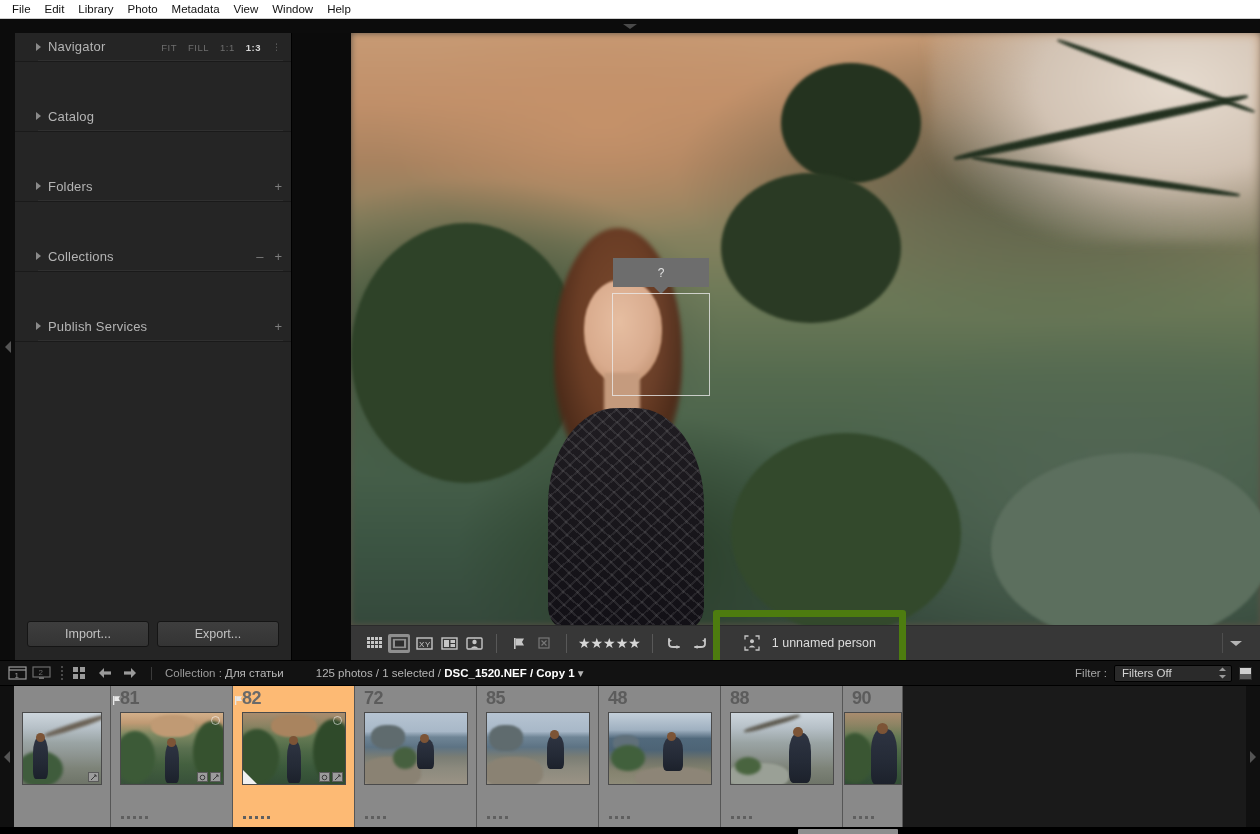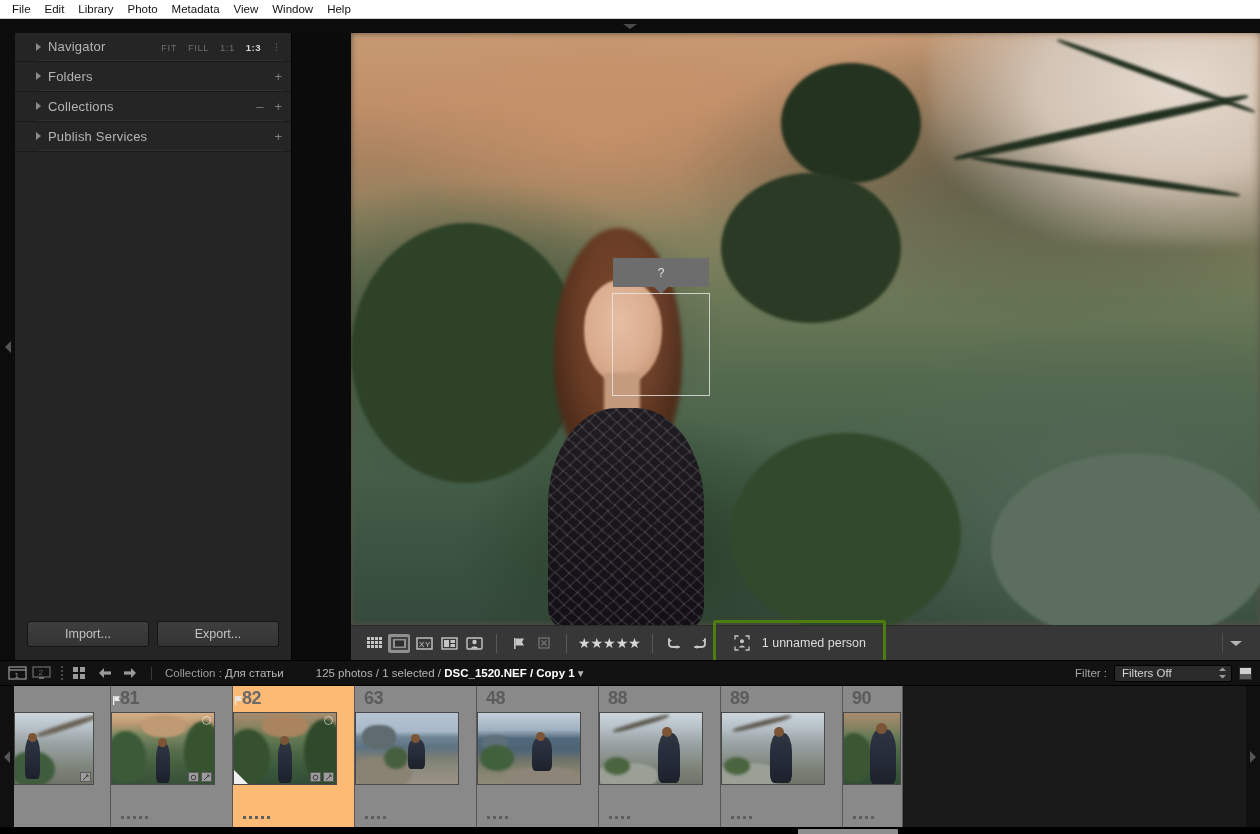--- a/index.html
+++ b/index.html
@@ -59,21 +59,21 @@
     position: absolute; top: 14px; left: 0; width: 15px; height: 627px;
     background: #0c0c0c;
     display: flex; align-items: center; justify-content: center;
   }
   
   #left-panel {
     position: absolute; top: 14px; left: 15px;
     width: 277px; height: 627px;
     background: #252525;
     border-right: 1px solid #000;
-    display: flex; flex-direction: column;
+    display: flex; flex-direction: column; gap: 40px;
   }
   .panel-section {
     position: relative;
     border-bottom: 1px solid #1a1a1a;
     background: #252525;
   }
   .panel-header {
     height: 28px;
     display: flex; align-items: center;
     padding-left: 20px;
@@ -263,23 +263,23 @@
   .stars {
     display: flex; align-items: center; gap: 4px;
     color: #d6d6d6; font-size: 14px; letter-spacing: 0;
   }
   #people-pill {
     display: flex; align-items: center; gap: 9px;
     height: 24px; padding: 0 9px 0 7px;
     border-radius: 2px;
   }
   #people-highlight {
-    border: 3px solid #4d7c0f;
+    border: 7px solid #4d7c0f;
     border-radius: 3px;
-    padding: 8px;
+    padding: 14px;
     margin-left: 2px;
   }
   #people-label {
     color: #dcdcdc; font-size: 12.5px;
     white-space: nowrap;
   }
   #toolbar-right {
     margin-left: auto;
     display: flex; align-items: center;
   }
@@ -365,20 +365,21 @@
   #fs-cells {
     flex: 1; display: flex; align-items: stretch;
     overflow: hidden;
   }
   .fs-cell {
     position: relative;
     width: 122px; flex: 0 0 122px;
     background: #898989;
     border-right: 1px solid #565656;
     display: flex; flex-direction: column;
+    align-items: center;
     padding-top: 6px;
   }
   .fs-cell.selected { background: #fdba74; }
   .fs-cell.partial { width: 97px; flex: 0 0 97px; }
   .fs-cell.partial-right { width: 60px; flex: 0 0 60px; }
   .fs-index {
     position: absolute; top: 2px; left: 9px;
     font-size: 18px; font-weight: bold;
     color: #5c5c5c; letter-spacing: -0.5px;
   }
@@ -523,20 +524,27 @@
           <span>FIT</span>
           <span>FILL</span>
           <span>1:1</span>
           <span class="active">1:3</span>
           <span class="dots">⋮</span>
         </span>
       </div>
       <div class="panel-divider"></div>
     </div>
 
+    <div class="panel-section">
+      <div class="panel-header">
+        <span class="disclosure"></span>
+        <span class="panel-title">Catalog</span>
+      </div>
+      <div class="panel-divider"></div>
+    </div>
 
     <div class="panel-section">
       <div class="panel-header">
         <span class="disclosure"></span>
         <span class="panel-title">Folders</span>
         <span class="panel-adders">
           <span class="adder">+</span>
         </span>
       </div>
       <div class="panel-divider"></div>
@@ -878,38 +886,54 @@
         <div class="fs-rating">
           <i class="rdot"></i>
             <i class="rdot"></i>
             <i class="rdot"></i>
             <i class="rdot"></i>
             <i class="rdot"></i>
         </div>
       </div>
 
       <div class="fs-cell">
-        <span class="fs-index">63</span>
+        <span class="fs-index">72</span>
         <div class="fs-thumb">
           <div class="scene sc-sea"></div>
           <div class="rock" style="left:6px; top:12px; width:34px; height:24px; background:#5f6b6e;"></div>
           <div class="rock" style="left:-4px; top:44px; width:60px; height:32px; background:#8a8273;"></div>
           <div class="bush" style="left:28px; top:34px; width:24px; height:22px; background:#46603f;"></div>
           <div class="fig" style="left:52px; top:26px; width:17px; height:30px;"></div>
           <div class="fig-head" style="left:55px; top:21px; width:9px; height:9px;"></div>
         </div>
         <div class="fs-rating">
           <i class="rdot"></i>
             <i class="rdot"></i>
             <i class="rdot"></i>
             <i class="rdot"></i>
         </div>
       </div>
 
 
+      <div class="fs-cell">
+        <span class="fs-index">85</span>
+        <div class="fs-thumb">
+          <div class="scene sc-sea"></div>
+          <div class="rock" style="left:2px; top:12px; width:34px; height:26px; background:#5f6b6e;"></div>
+          <div class="rock" style="left:-2px; top:44px; width:58px; height:32px; background:#8a8273;"></div>
+          <div class="fig" style="left:60px; top:22px; width:17px; height:34px;"></div>
+          <div class="fig-head" style="left:63px; top:17px; width:9px; height:9px;"></div>
+        </div>
+        <div class="fs-rating">
+          <i class="rdot"></i>
+            <i class="rdot"></i>
+            <i class="rdot"></i>
+            <i class="rdot"></i>
+        </div>
+      </div>
 
       <div class="fs-cell">
         <span class="fs-index">48</span>
         <div class="fs-thumb">
           <div class="scene sc-sea2"></div>
           <div class="rock" style="left:4px; top:22px; width:26px; height:16px; background:#60707a;"></div>
           <div class="bush" style="left:2px; top:32px; width:34px; height:26px; background:#41603c;"></div>
           <div class="rock" style="left:26px; top:54px; width:78px; height:22px; background:#8d8577;"></div>
           <div class="fig" style="left:54px; top:24px; width:20px; height:34px;"></div>
           <div class="fig-head" style="left:58px; top:19px; width:9px; height:9px;"></div>
@@ -934,37 +958,20 @@
           <div class="fig-head" style="left:62px; top:14px; width:10px; height:10px;"></div>
         </div>
         <div class="fs-rating">
           <i class="rdot"></i>
             <i class="rdot"></i>
             <i class="rdot"></i>
             <i class="rdot"></i>
         </div>
       </div>
 
-      <div class="fs-cell">
-        <span class="fs-index">89</span>
-        <div class="fs-thumb">
-          <div class="scene sc-cliff"></div>
-          <div class="branch" style="left:10px; top:8px; width:60px; height:5px; transform:rotate(-14deg); background:#5e5a50;"></div>
-          <div class="rock" style="left:-6px; top:50px; width:64px; height:26px; background:#9aa096;"></div>
-          <div class="bush" style="left:2px; top:44px; width:26px; height:18px; background:#49643f;"></div>
-          <div class="fig" style="left:48px; top:20px; width:22px; height:50px;"></div>
-          <div class="fig-head" style="left:52px; top:14px; width:10px; height:10px;"></div>
-        </div>
-        <div class="fs-rating">
-          <i class="rdot"></i>
-            <i class="rdot"></i>
-            <i class="rdot"></i>
-            <i class="rdot"></i>
-        </div>
-      </div>
 
       <div class="fs-cell partial-right">
         <span class="fs-index">90</span>
         <div class="fs-thumb">
           <div class="scene sc-forest2"></div>
           <div class="bush" style="left:-8px; top:20px; width:36px; height:50px; background:#3a5633;"></div>
           <div class="fig" style="left:26px; top:16px; width:26px; height:56px;"></div>
           <div class="fig-head" style="left:32px; top:10px; width:11px; height:11px;"></div>
         </div>
         <div class="fs-rating">

